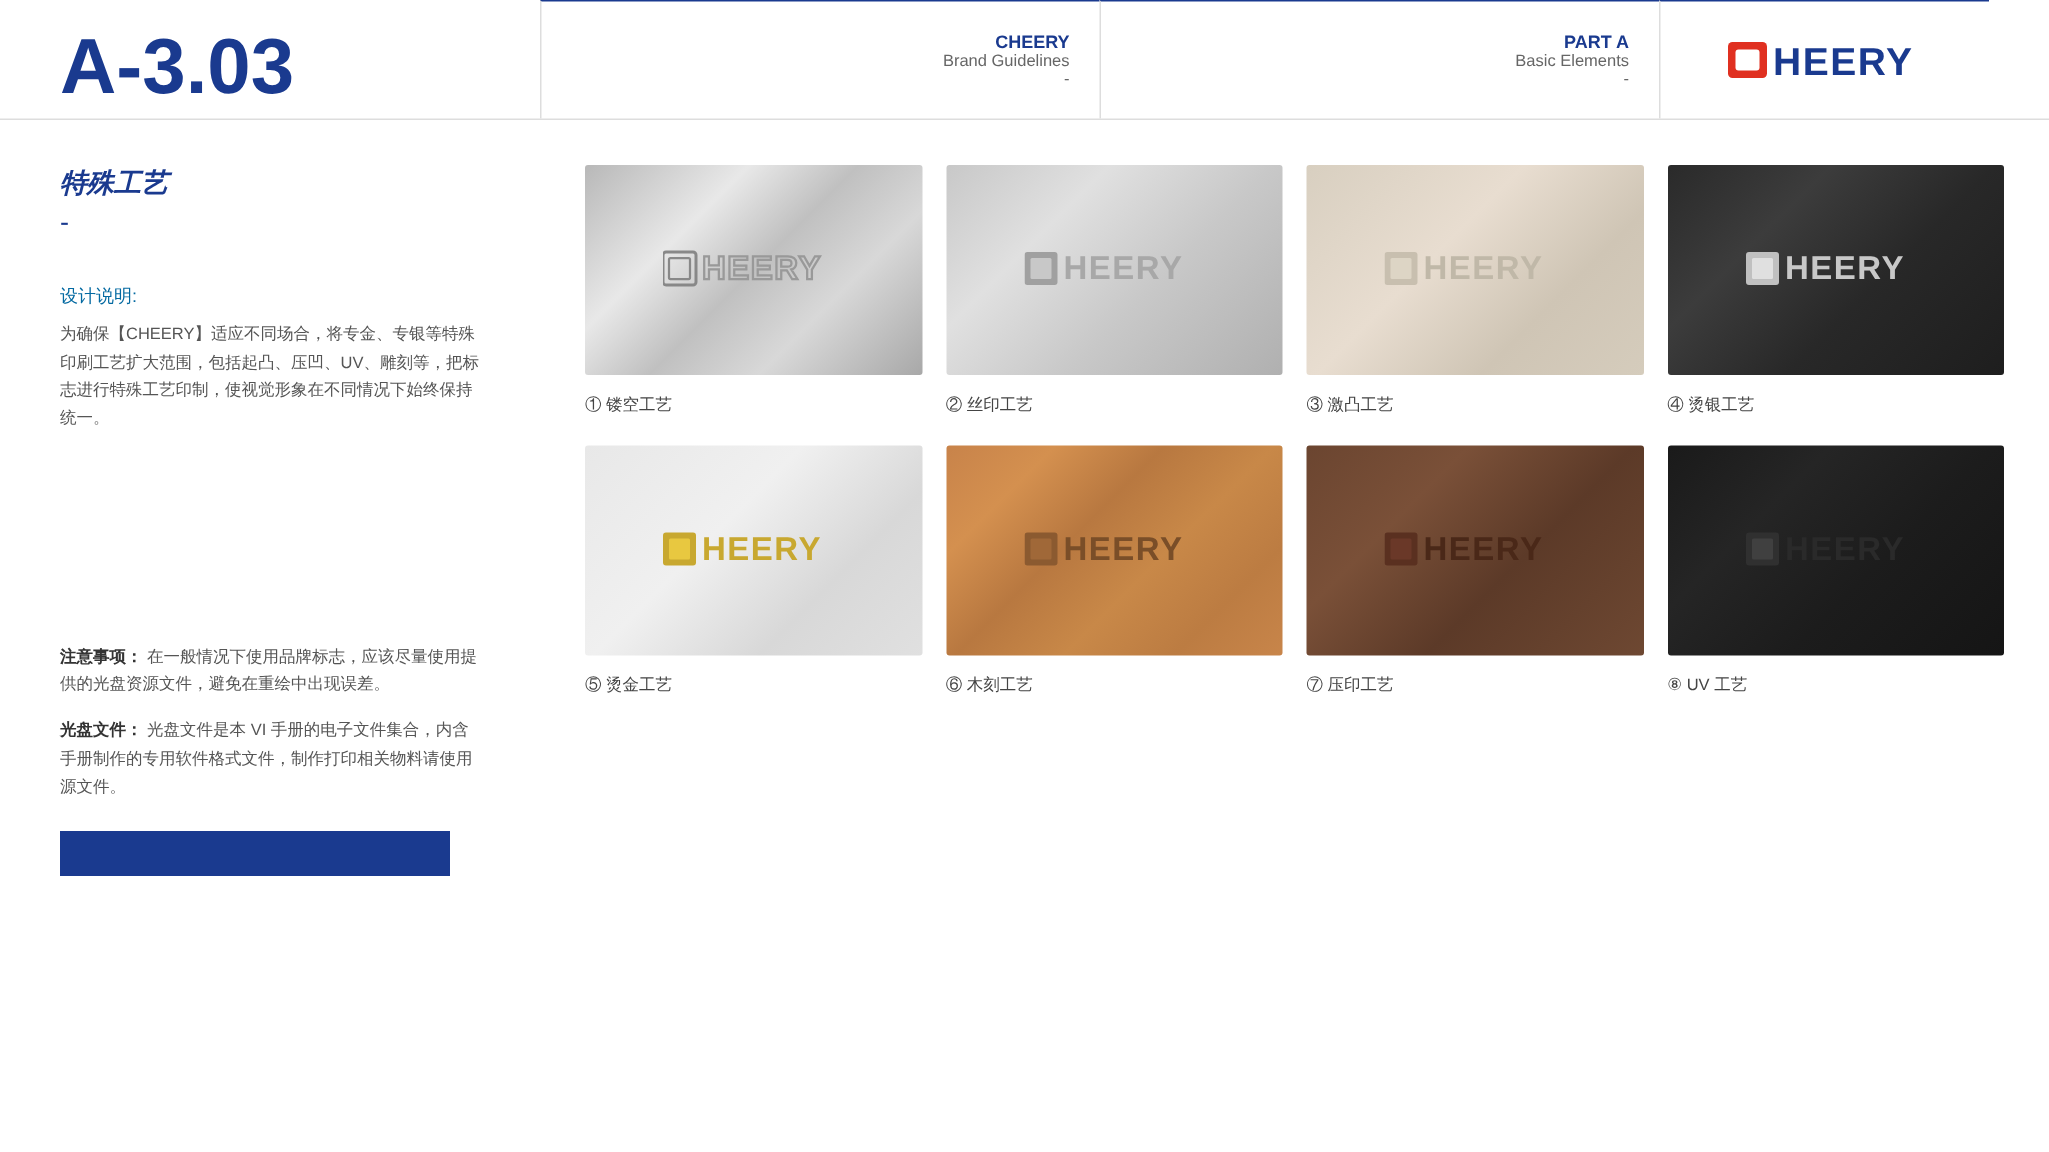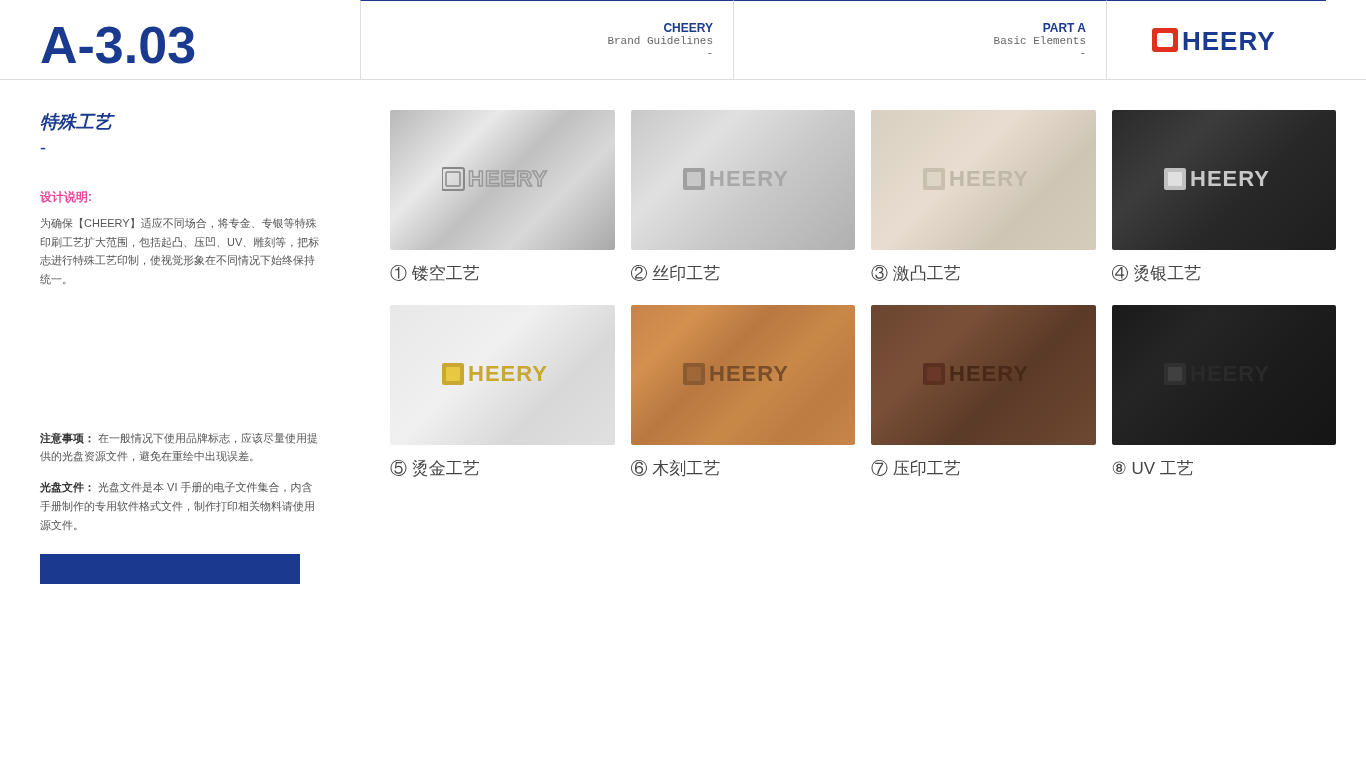--- a/index.html
+++ b/index.html
@@ -56,21 +56,20 @@
     .header-section-title {
       font-size: 12px;
       color: #1a3a8f;
       font-weight: 700;
       text-align: right;
     }
     .header-section-sub {
       font-size: 11px;
       color: #666;
       text-align: right;
-      font-family: Liberation Mono, monospace;
     }
     .logo-area {
       flex: 0 0 220px;
       display: flex;
       align-items: center;
       justify-content: center;
       border-left: 1px solid #ddd;
       border-top: 1px solid #1a3a8f;
       padding: 0 20px;
     }
@@ -95,22 +94,22 @@
     .section-dash {
       font-size: 18px;
       color: #1a3a8f;
       margin-bottom: 30px;
     }
     .design-note {
       margin-top: 20px;
     }
     .design-note-title {
       font-size: 12px;
-      font-weight: 700;
-      color: #ec4899;
+      font-weight: 400;
+      color: #0369a1;
       margin-bottom: 8px;
     }
     .design-note-text {
       font-size: 11px;
       color: #555;
       line-height: 1.7;
     }
     .notice-section {
       margin-top: 140px;
     }
@@ -148,21 +147,21 @@
     }
     .craft-image {
       width: 100%;
       height: 140px;
       border-radius: 2px;
       overflow: hidden;
       position: relative;
       margin-bottom: 8px;
     }
     .craft-label {
-      font-size: 17px;
+      font-size: 11px;
       color: #444;
     }
 
     
     .img-silver-hollow {
       background: linear-gradient(135deg, #b8b8b8 0%, #e8e8e8 30%, #c0c0c0 50%, #d8d8d8 70%, #a8a8a8 100%);
       display: flex;
       align-items: center;
       justify-content: center;
     }

